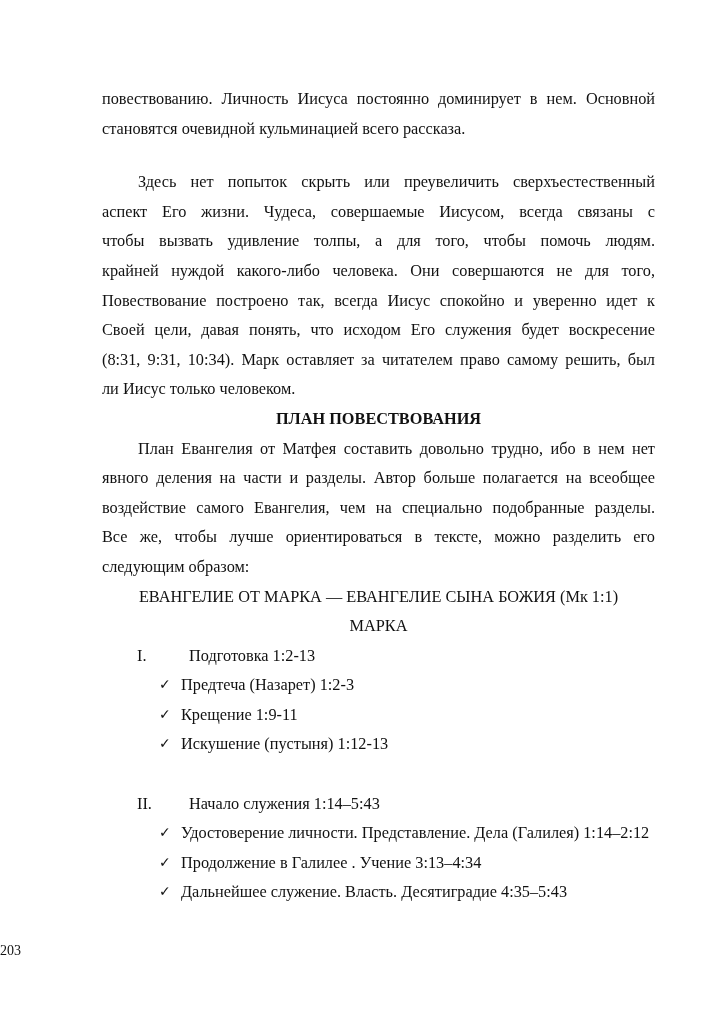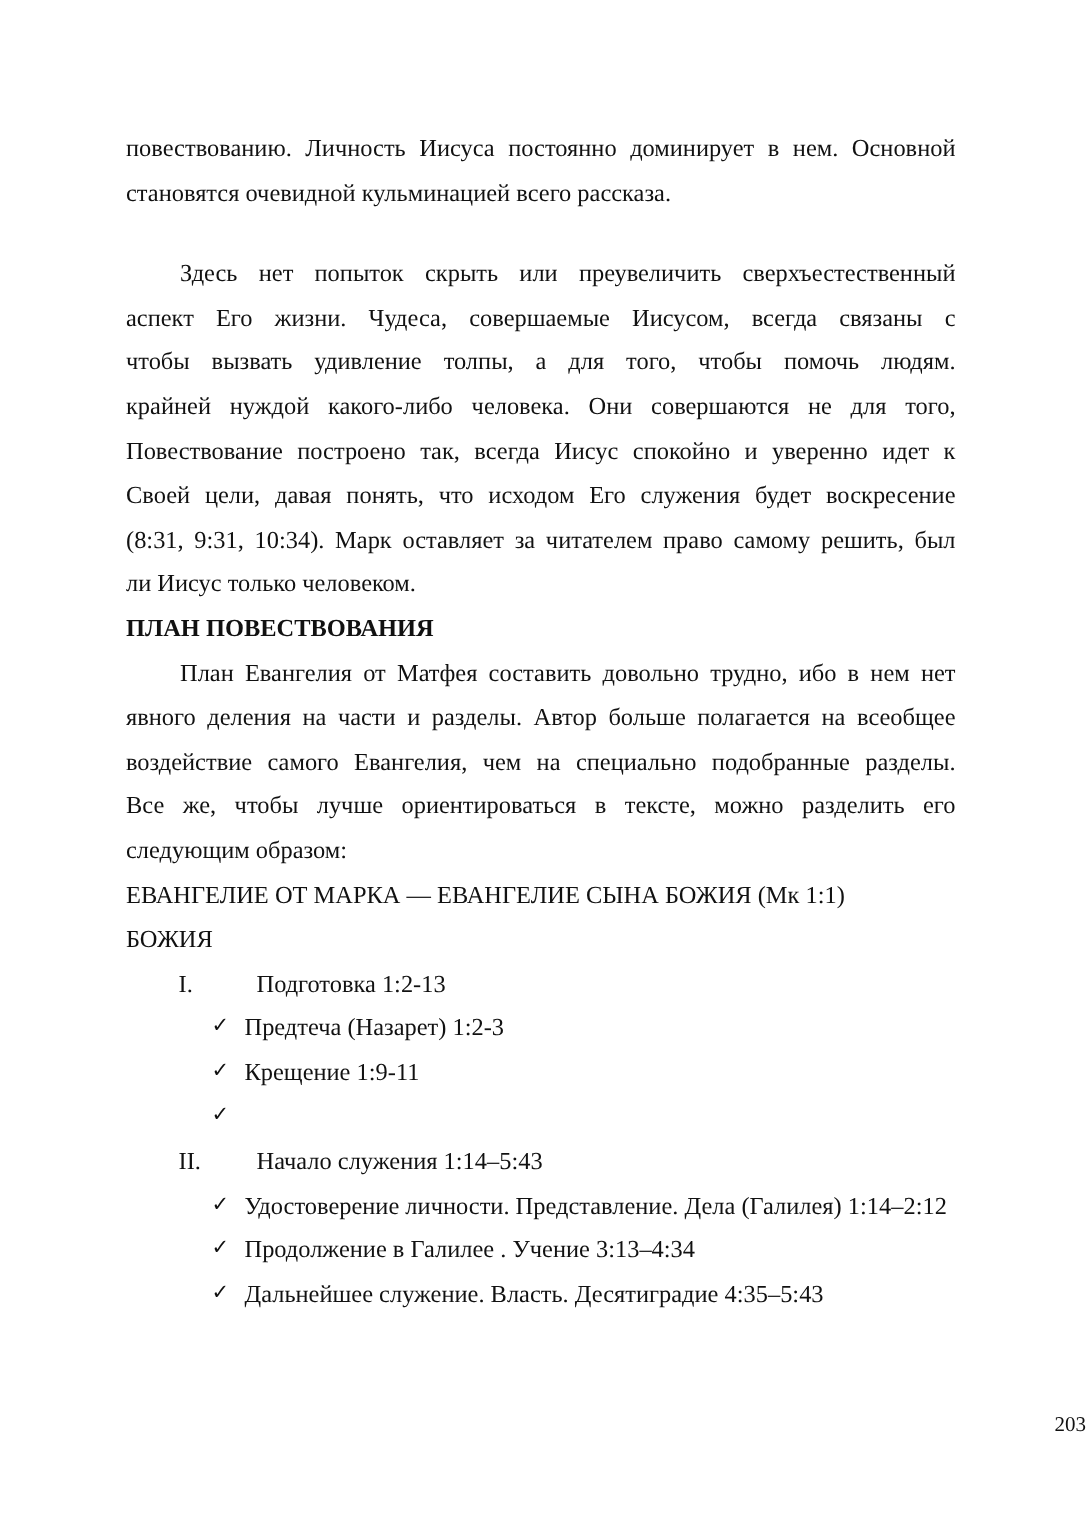--- a/index.html
+++ b/index.html
@@ -1,29 +1,29 @@
 <!DOCTYPE html>
 <html><head>
 <meta charset="utf-8">
 <style>
   html, body { margin: 0; padding: 0; background: #ffffff; }
   body { width: 724px; height: 1024px; position: relative; overflow: hidden;
          font-family: "Liberation Serif", "DejaVu Serif", serif; color: #111; }
-  .page { position: absolute; left: 84px; top: 84px; width: 553px; font-size: 16.3px; }
+  .page { position: absolute; left: 102px; top: 84px; width: 553px; font-size: 16.3px; }
   .line { height: 29.6px; line-height: 29.6px; white-space: nowrap; }
   .just { text-align: justify; text-align-last: justify; }
-  .center { }
+  .center { text-align: center; }
   .bold { font-weight: bold; }
   .roman-row { position: relative; height: 29.6px; line-height: 29.6px; }
   .roman-num { position: absolute; left: 35px; }
   .roman-text { position: absolute; left: 87px; }
   .check-item { position: relative; padding-left: 79px; line-height: 29.6px; text-align: justify; }
   .check-item .check { position: absolute; left: 57px; top: 0; font-family: "DejaVu Sans", sans-serif; font-size: 14px; }
   .gap { height: 29.6px; }
-  .page-num { position: absolute; left: 0; width: 724px; top: 943px; text-align: right;
+  .page-num { position: absolute; left: 0; width: 724px; top: 943px; text-align: left;
               font-size: 14px; font-family: "Liberation Serif", serif; }
 </style>
 </head>
 <body>
 
 <div class="page">
 
   <div>
     <div class="line just">повествованию. Личность Иисуса постоянно доминирует в нем. Основной</div>
     <div class="line">становятся очевидной кульминацией всего рассказа.</div>
@@ -44,37 +44,38 @@
 
   <div>
     <div class="line just" style="padding-left:36px;">План Евангелия от Матфея составить довольно трудно, ибо в нем нет</div>
     <div class="line just">явного деления на части и разделы. Автор больше полагается на всеобщее</div>
     <div class="line just">воздействие самого Евангелия, чем на специально подобранные разделы.</div>
     <div class="line just">Все же, чтобы лучше ориентироваться в тексте, можно разделить его</div>
     <div class="line">следующим образом:</div>
   </div>
 
   <div class="line center">ЕВАНГЕЛИЕ ОТ МАРКА — ЕВАНГЕЛИЕ СЫНА БОЖИЯ (Мк 1:1)</div>
-  <div class="line center">БОЖИЯ</div>
+  <div class="line center">МАРКА</div>
 
   <div>
     <div class="roman-row">
       <span class="roman-num">I.</span>
       <span class="roman-text">Подготовка 1:2-13</span>
     </div>
     <div class="check-item">
       <span class="check">✓</span>
       <span>Предтеча (Назарет) 1:2-3</span>
     </div>
     <div class="check-item">
       <span class="check">✓</span>
       <span>Крещение 1:9-11</span>
     </div>
     <div class="check-item">
       <span class="check">✓</span>
+      <span>Искушение (пустыня) 1:12-13</span>
     </div>
   </div>
 
   <div class="gap"></div>
 
   <div>
     <div class="roman-row">
       <span class="roman-num">II.</span>
       <span class="roman-text">Начало служения 1:14–5:43</span>
     </div>

